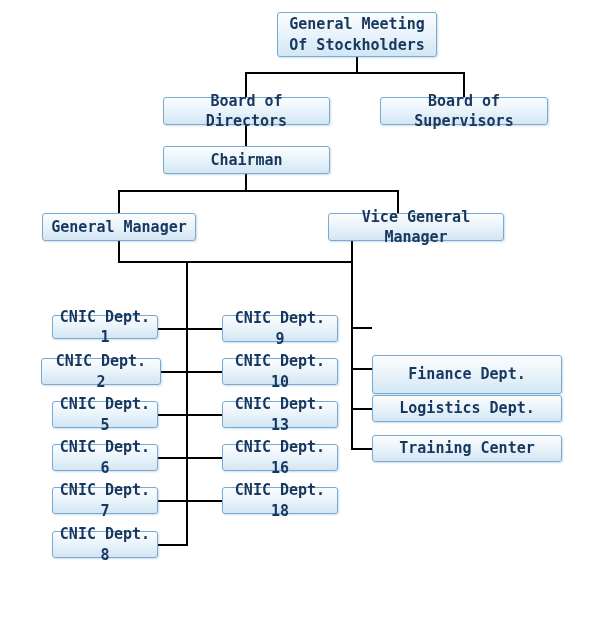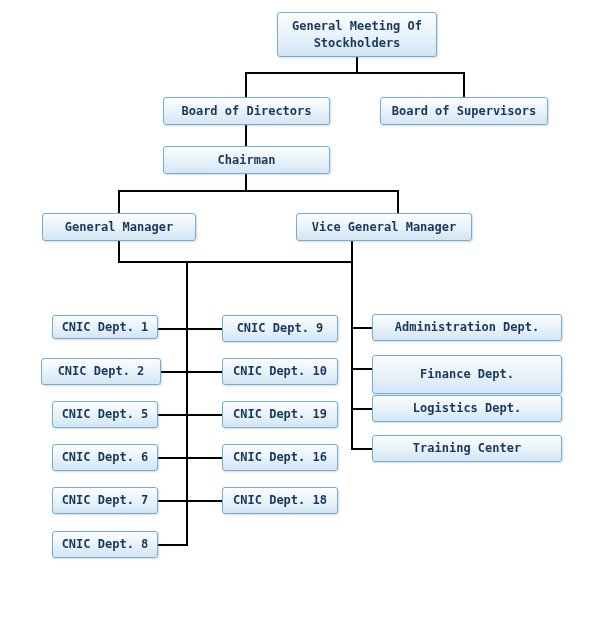--- a/index.html
+++ b/index.html
@@ -12,21 +12,21 @@
     background: var(--background, #ffffff);
     overflow: hidden;
   }
   .node {
     position: absolute;
     display: flex;
     align-items: center;
     justify-content: center;
     text-align: center;
     font-weight: bold;
-    font-size: 12px;
+    font-size: 15px;
     line-height: 1.35;
     color: var(--box-text, #17375e);
     border: 1px solid var(--box-border, #79aad1);
     border-radius: 3px;
     background: linear-gradient(180deg,
       var(--box-gradient-top, #fbfdfe) 0%,
       #e9f3fa 50%,
       var(--box-gradient-bottom, #d2e6f4) 100%);
     box-shadow: 1px 1px 2px rgba(100, 140, 180, 0.30);
     padding: 2px 5px;
@@ -73,33 +73,32 @@
   <div class="line h" style="left:351px; top:327px; width:21px"></div>
   <div class="line h" style="left:351px; top:368px; width:21px"></div>
   <div class="line h" style="left:351px; top:408px; width:21px"></div>
   <div class="line h" style="left:351px; top:448px; width:21px"></div>
 
   <div class="node" style="left:277px; top:12px;  width:160px; height:45px">General Meeting Of Stockholders</div>
   <div class="node" style="left:163px; top:97px;  width:167px; height:28px">Board of Directors</div>
   <div class="node" style="left:380px; top:97px;  width:168px; height:28px">Board of Supervisors</div>
   <div class="node" style="left:163px; top:146px; width:167px; height:28px">Chairman</div>
   <div class="node" style="left:42px;  top:213px; width:154px; height:28px">General Manager</div>
-  <div class="node" style="left:296px; top:213px; width:176px; height:28px">Vice General Manager</div>
+  <div class="node" style="left:328px; top:213px; width:176px; height:28px">Vice General Manager</div>
 
   <div class="node" style="left:52px; top:315px; width:106px; height:24px">CNIC Dept. 1</div>
   <div class="node" style="left:41px; top:358px; width:120px; height:27px">CNIC Dept. 2</div>
   <div class="node" style="left:52px; top:401px; width:106px; height:27px">CNIC Dept. 5</div>
   <div class="node" style="left:52px; top:444px; width:106px; height:27px">CNIC Dept. 6</div>
   <div class="node" style="left:52px; top:487px; width:106px; height:27px">CNIC Dept. 7</div>
   <div class="node" style="left:52px; top:531px; width:106px; height:27px">CNIC Dept. 8</div>
 
   <div class="node" style="left:222px; top:315px; width:116px; height:27px">CNIC Dept. 9</div>
   <div class="node" style="left:222px; top:358px; width:116px; height:27px">CNIC Dept. 10</div>
-  <div class="node" style="left:222px; top:401px; width:116px; height:27px">CNIC Dept. 19</div>
+  <div class="node" style="left:222px; top:401px; width:116px; height:27px">CNIC Dept. 13</div>
   <div class="node" style="left:222px; top:444px; width:116px; height:27px">CNIC Dept. 16</div>
   <div class="node" style="left:222px; top:487px; width:116px; height:27px">CNIC Dept. 18</div>
 
-  <div class="node" style="left:372px; top:314px; width:190px; height:27px">Administration Dept.</div>
   <div class="node" style="left:372px; top:355px; width:190px; height:39px">Finance Dept.</div>
   <div class="node" style="left:372px; top:395px; width:190px; height:27px">Logistics Dept.</div>
   <div class="node" style="left:372px; top:435px; width:190px; height:27px">Training Center</div>
 
 </div>
 
 </body></html>

